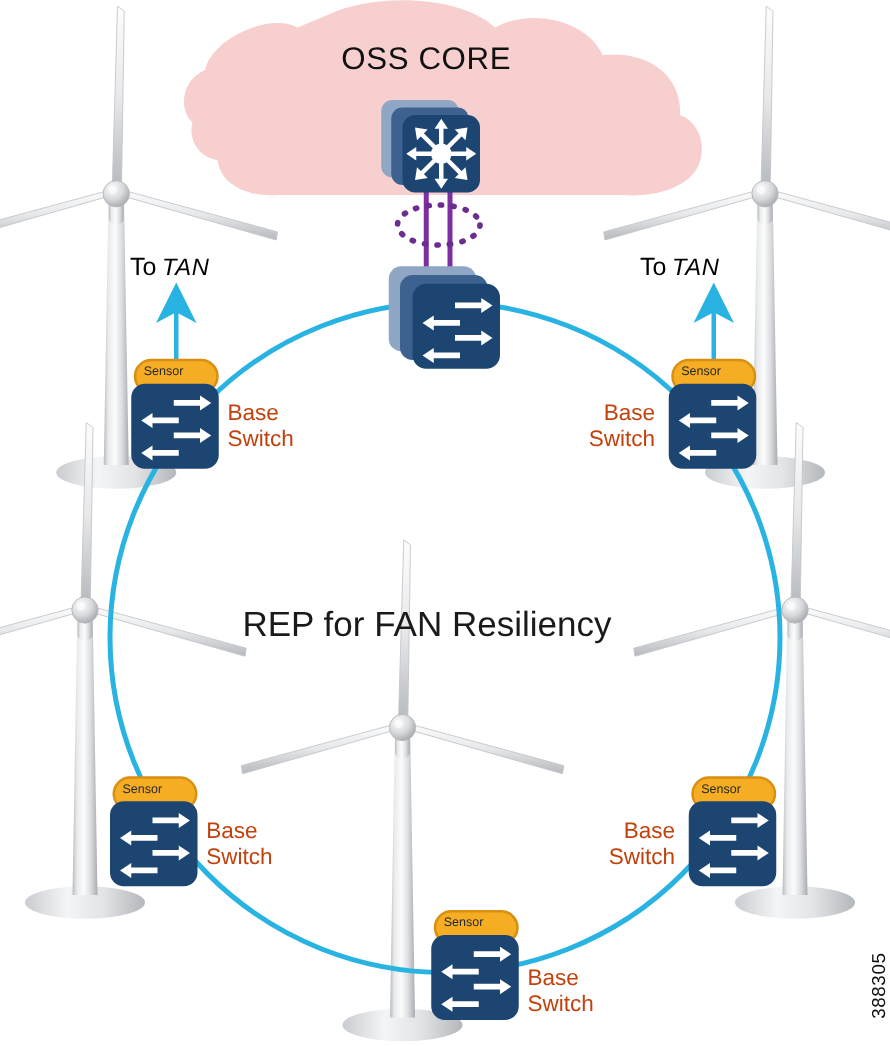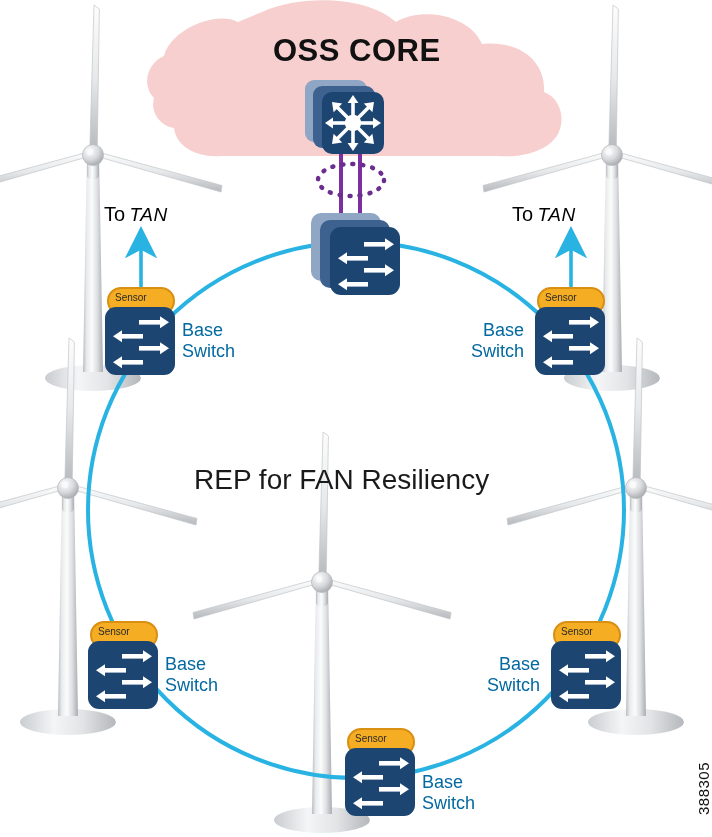--- a/index.html
+++ b/index.html
@@ -2,28 +2,28 @@
 <html><head>
 <meta charset="utf-8">
 <style>
   html,body{margin:0;padding:0;background:#ffffff;}
   body{width:712px;height:837px;overflow:hidden;
        font-family:"Liberation Sans","DejaVu Sans",sans-serif;}
   #stage{position:relative;width:712px;height:837px;background:#fff;}
   #stage svg{position:absolute;top:0;left:0;width:712px;height:837px;}
   .lbl{position:absolute;pointer-events:none;}
 
-  .oss-title{font-size:31px;font-weight:700;color:#111111;letter-spacing:.5px;
+  .oss-title{font-size:25px;font-weight:400;color:#111111;letter-spacing:.5px;
              white-space:nowrap;font-family:"Liberation Sans",sans-serif;}
   .rep-title{font-size:28px;font-weight:400;color:#1a1a1a;white-space:nowrap;
              font-family:"Liberation Sans",sans-serif;}
   .totan{white-space:nowrap;font-family:"Liberation Sans",sans-serif;color:#000;}
   .totan .small{font-size:20px;}
   .totan .big{font-size:19px;font-style:italic;font-weight:400;letter-spacing:.5px;}
-  .bs-label{font-size:18px;line-height:21px;color:#0369a1;white-space:nowrap;
+  .bs-label{font-size:18px;line-height:21px;color:#c2410c;white-space:nowrap;
             font-family:"Liberation Sans",sans-serif;}
   .bs-label.rt{text-align:right;}
   .sensor-txt{position:absolute;font-size:10px;font-weight:400;color:#2a2a2a;
               white-space:nowrap;font-family:"Liberation Sans",sans-serif;}
   .corner-id{position:absolute;right:-18px;bottom:40px;font-size:15px;color:#111;
              transform:rotate(-90deg);transform-origin:center;letter-spacing:.5px;
              font-family:"Liberation Sans",sans-serif;}
 </style>
 </head>
 <body>
@@ -247,21 +247,21 @@
         <rect x="379" y="787" width="24" height="4.6"></rect>
           <path d="M409,789.3 l-9,-6 v12 Z"></path>
         <rect x="359" y="801" width="24" height="4.6"></rect>
           <path d="M353,803.3 l9,-6 v12 Z"></path>
       </g>
     </g>
   </svg>
 
   <div class="lbl oss-title" style="left:273px;top:33px;">OSS CORE</div>
 
-  <div class="lbl rep-title" style="left:194px;top:464px;">REP for FAN Resiliency</div>
+  <div class="lbl rep-title" style="left:194px;top:484px;">REP for FAN Resiliency</div>
 
   <div class="lbl totan" style="left:104px;top:203px;">
     <span class="small">To</span>
     <span class="big">TAN</span>
   </div>
 
   <div class="lbl totan" style="left:512px;top:203px;">
     <span class="small">To</span>
     <span class="big">TAN</span>
   </div>

